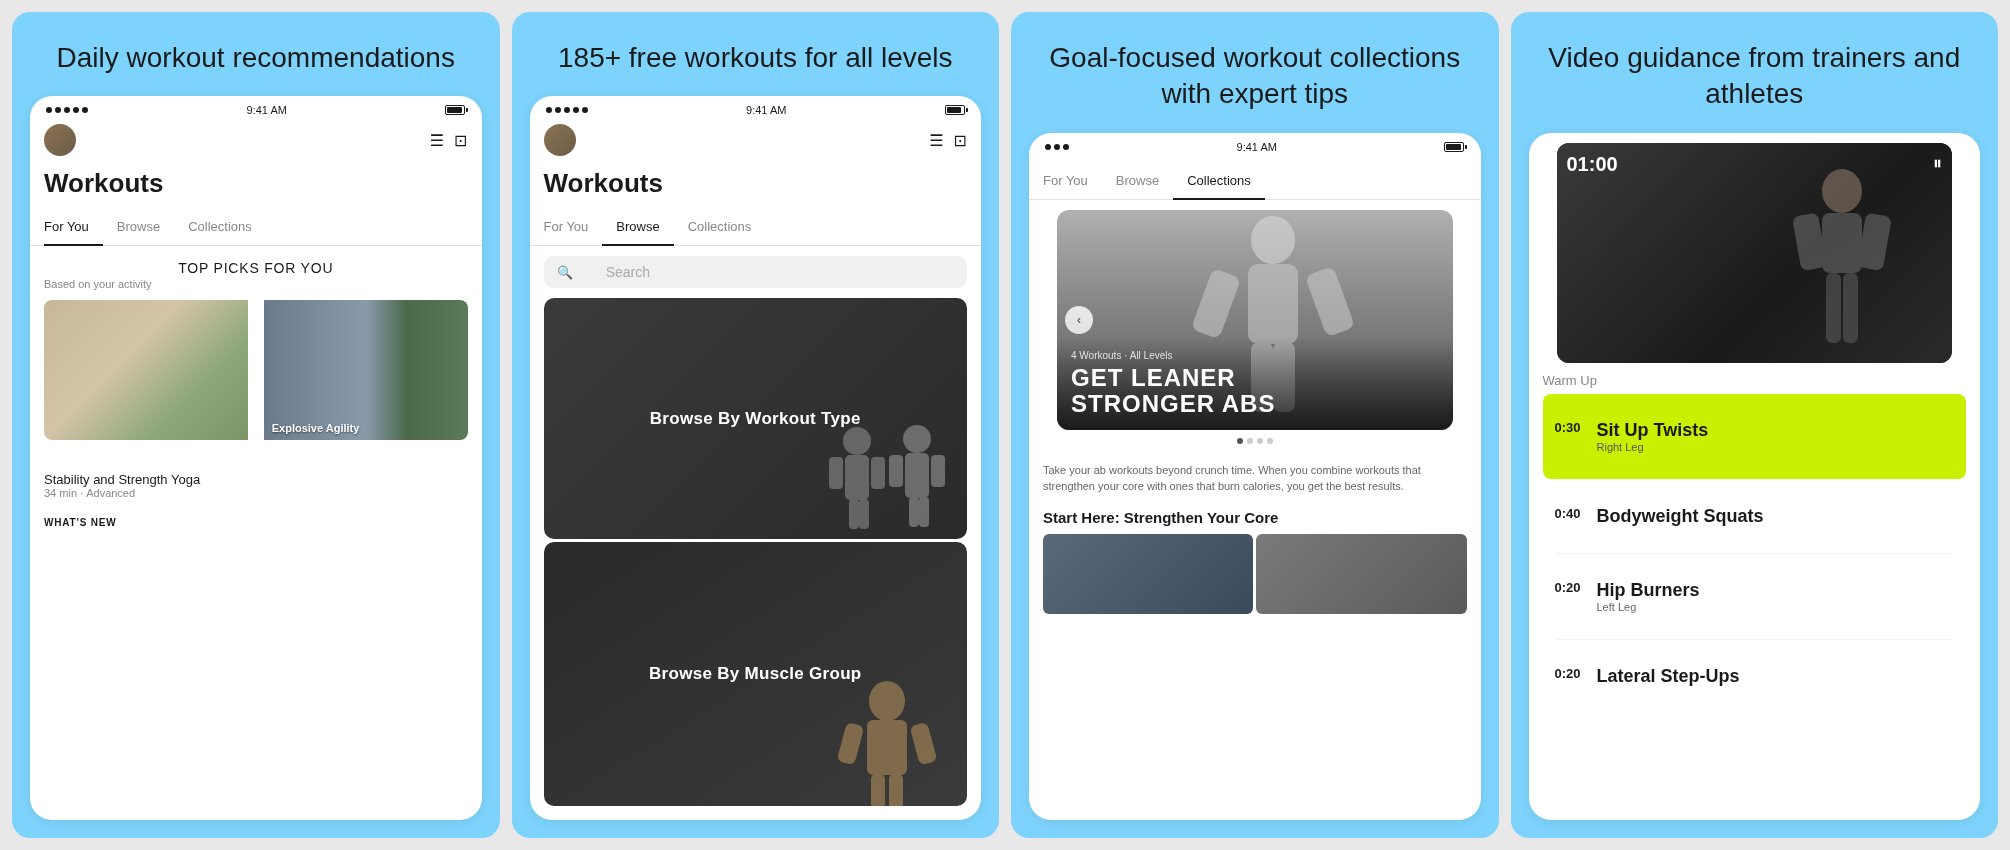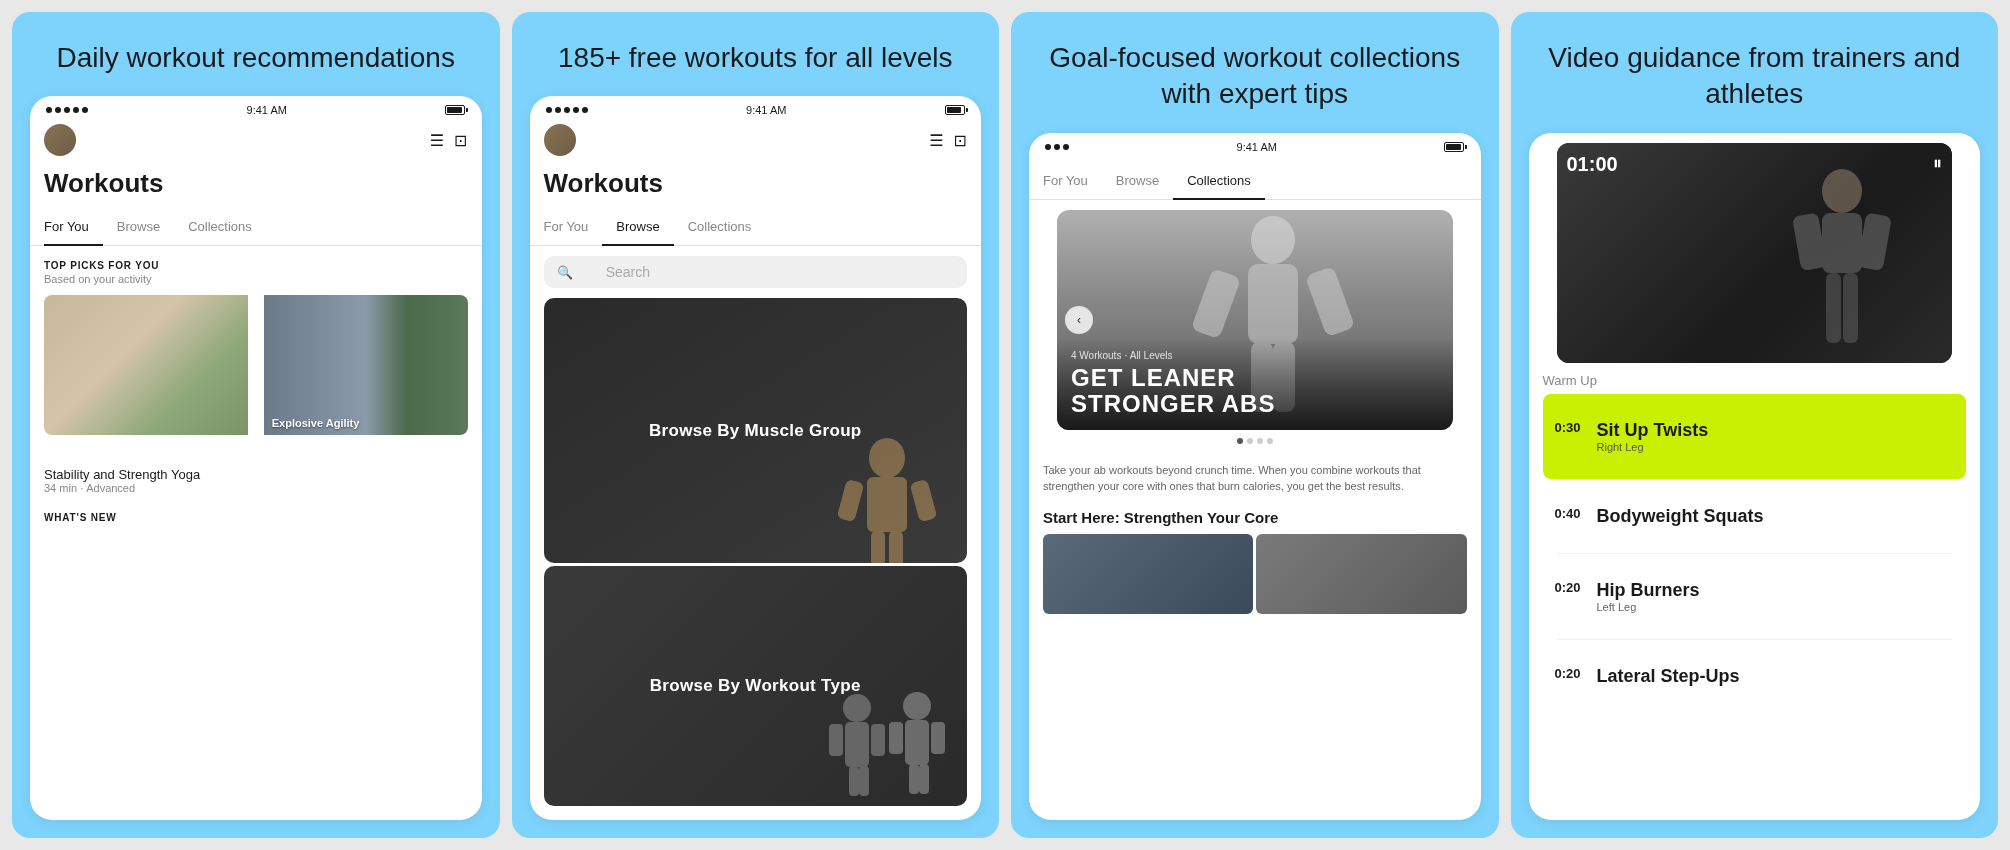--- a/index.html
+++ b/index.html
@@ -129,26 +129,27 @@
     }
     .tab.active {
       color: #1a1a1a;
       border-bottom: 2px solid #1a1a1a;
       font-weight: 500;
     }
     .tab:first-child { padding-left: 0; }
 
     
     .section-label {
-      font-size: 10px;
-      font-weight: 700;
+      font-size: 14px;
+      font-weight: 400;
       letter-spacing: 0.8px;
       color: #1a1a1a;
       padding: 14px 14px 2px;
       text-transform: uppercase;
+      text-align: center;
     }
     .section-sublabel {
       font-size: 11px;
       color: #888;
       padding: 0 14px 10px;
     }
 
     .workout-grid {
       display: grid;
       grid-template-columns: 1fr 1fr;
@@ -502,52 +503,52 @@
       <div class="tab active">Browse</div>
       <div class="tab">Collections</div>
     </div>
 
     <div class="search-bar">
       <span class="search-icon">🔍</span>
       <span class="search-text">Search</span>
     </div>
 
     <div class="browse-section">
+      <div class="browse-tile" style="flex:1;">
+        <div class="browse-tile-bg-workout"></div>
+
+        <svg style="position:absolute;right:10px;bottom:0;width:140px;height:120px;opacity:0.45;" viewBox="0 0 140 120">
+          <circle cx="40" cy="22" r="14" fill="#aaa"></circle>
+          <rect x="28" y="36" width="24" height="45" rx="5" fill="#aaa"></rect>
+          <rect x="12" y="38" width="14" height="32" rx="4" fill="#aaa"></rect>
+          <rect x="54" y="38" width="14" height="32" rx="4" fill="#aaa"></rect>
+          <rect x="32" y="80" width="10" height="30" rx="4" fill="#aaa"></rect>
+          <rect x="42" y="80" width="10" height="30" rx="4" fill="#aaa"></rect>
+
+          <circle cx="100" cy="20" r="14" fill="#bbb"></circle>
+          <rect x="88" y="34" width="24" height="45" rx="5" fill="#bbb"></rect>
+          <rect x="72" y="36" width="14" height="32" rx="4" fill="#bbb"></rect>
+          <rect x="114" y="36" width="14" height="32" rx="4" fill="#bbb"></rect>
+          <rect x="92" y="78" width="10" height="30" rx="4" fill="#bbb"></rect>
+          <rect x="102" y="78" width="10" height="30" rx="4" fill="#bbb"></rect>
+        </svg>
+        <span class="browse-tile-label">Browse By Workout Type</span>
+      </div>
       <div class="browse-tile" style="flex:1.1;">
         <div class="browse-tile-bg-muscle"></div>
 
         <svg style="position:absolute;right:30px;bottom:0;width:100px;height:130px;opacity:0.5;" viewBox="0 0 100 130">
           <ellipse cx="50" cy="25" rx="18" ry="20" fill="#c8a060"></ellipse>
           <rect x="30" y="44" width="40" height="55" rx="6" fill="#c8a060"></rect>
           <rect x="10" y="46" width="18" height="40" rx="6" fill="#c8a060" transform="rotate(15,10,46)"></rect>
           <rect x="72" y="46" width="18" height="40" rx="6" fill="#c8a060" transform="rotate(-15,90,46)"></rect>
           <rect x="34" y="98" width="14" height="35" rx="5" fill="#c8a060"></rect>
           <rect x="52" y="98" width="14" height="35" rx="5" fill="#c8a060"></rect>
         </svg>
         <span class="browse-tile-label">Browse By Muscle Group</span>
-      </div>
-      <div class="browse-tile" style="flex:1;">
-        <div class="browse-tile-bg-workout"></div>
-
-        <svg style="position:absolute;right:10px;bottom:0;width:140px;height:120px;opacity:0.45;" viewBox="0 0 140 120">
-          <circle cx="40" cy="22" r="14" fill="#aaa"></circle>
-          <rect x="28" y="36" width="24" height="45" rx="5" fill="#aaa"></rect>
-          <rect x="12" y="38" width="14" height="32" rx="4" fill="#aaa"></rect>
-          <rect x="54" y="38" width="14" height="32" rx="4" fill="#aaa"></rect>
-          <rect x="32" y="80" width="10" height="30" rx="4" fill="#aaa"></rect>
-          <rect x="42" y="80" width="10" height="30" rx="4" fill="#aaa"></rect>
-
-          <circle cx="100" cy="20" r="14" fill="#bbb"></circle>
-          <rect x="88" y="34" width="24" height="45" rx="5" fill="#bbb"></rect>
-          <rect x="72" y="36" width="14" height="32" rx="4" fill="#bbb"></rect>
-          <rect x="114" y="36" width="14" height="32" rx="4" fill="#bbb"></rect>
-          <rect x="92" y="78" width="10" height="30" rx="4" fill="#bbb"></rect>
-          <rect x="102" y="78" width="10" height="30" rx="4" fill="#bbb"></rect>
-        </svg>
-        <span class="browse-tile-label">Browse By Workout Type</span>
       </div>
     </div>
   </div>
 </div>
 
 <div class="card">
   <div class="card-header">Goal-focused workout collections with expert tips</div>
 
   <div class="phone-mockup">
     <div class="status-bar">

